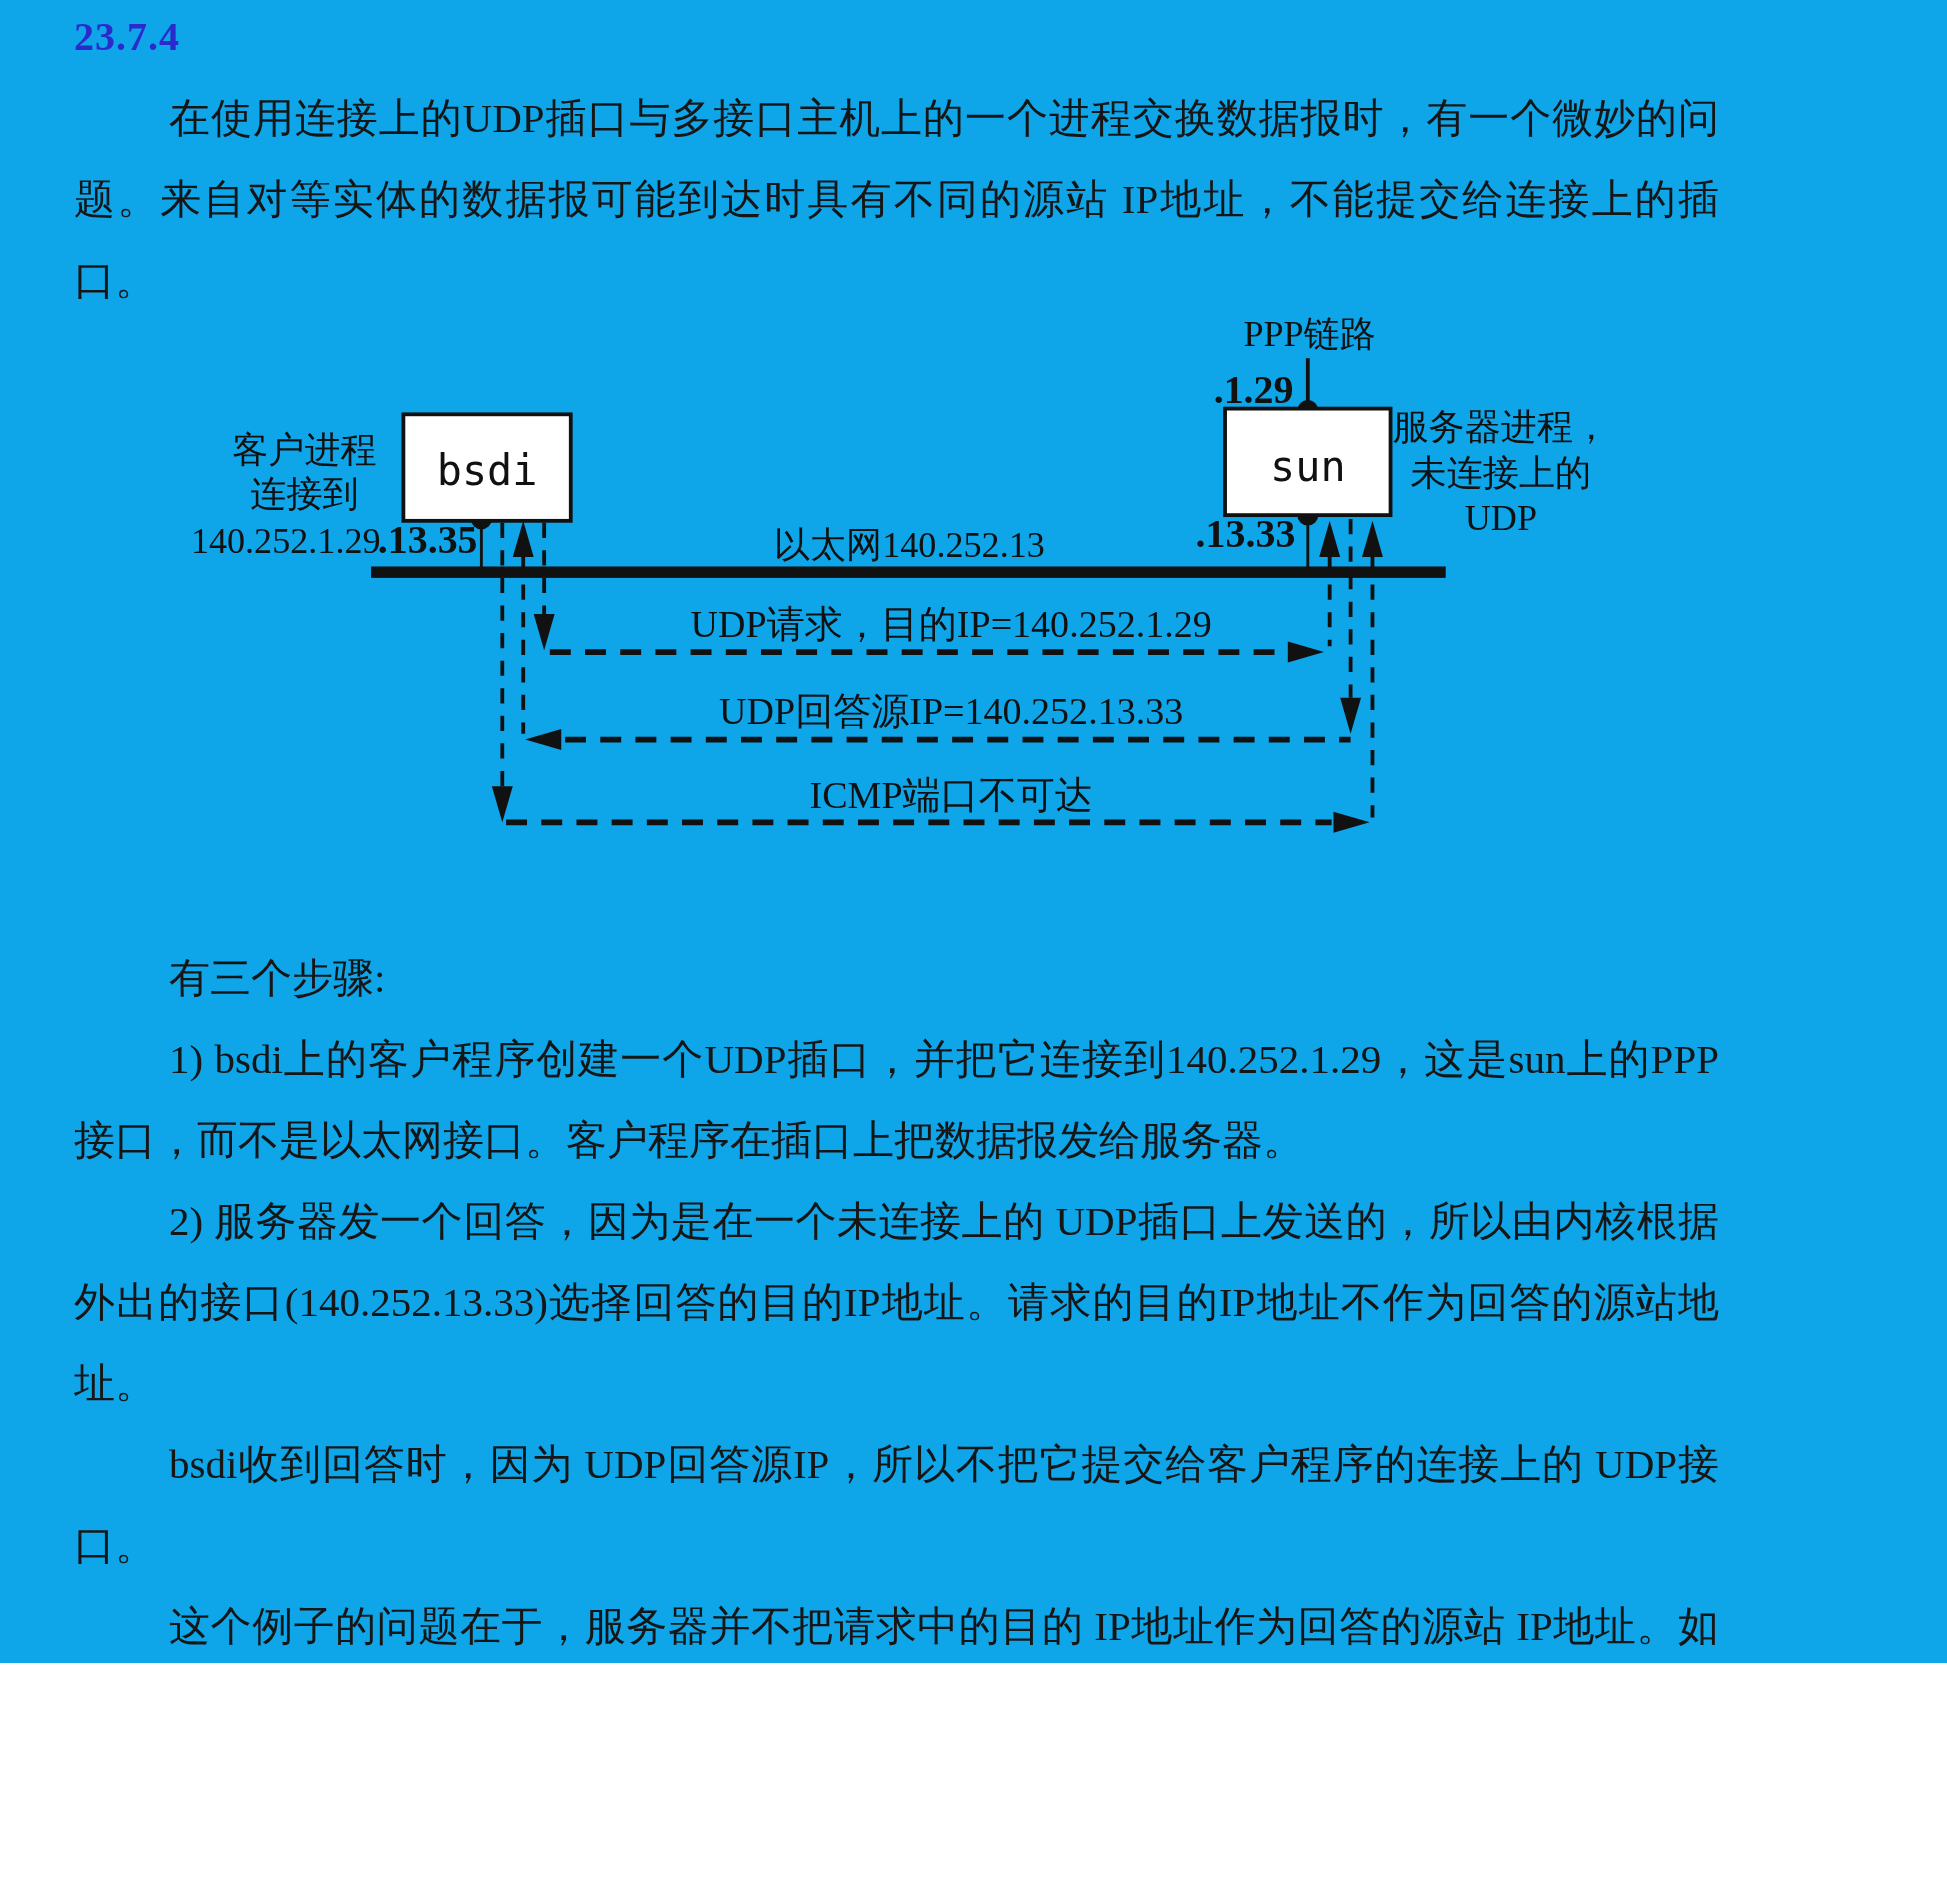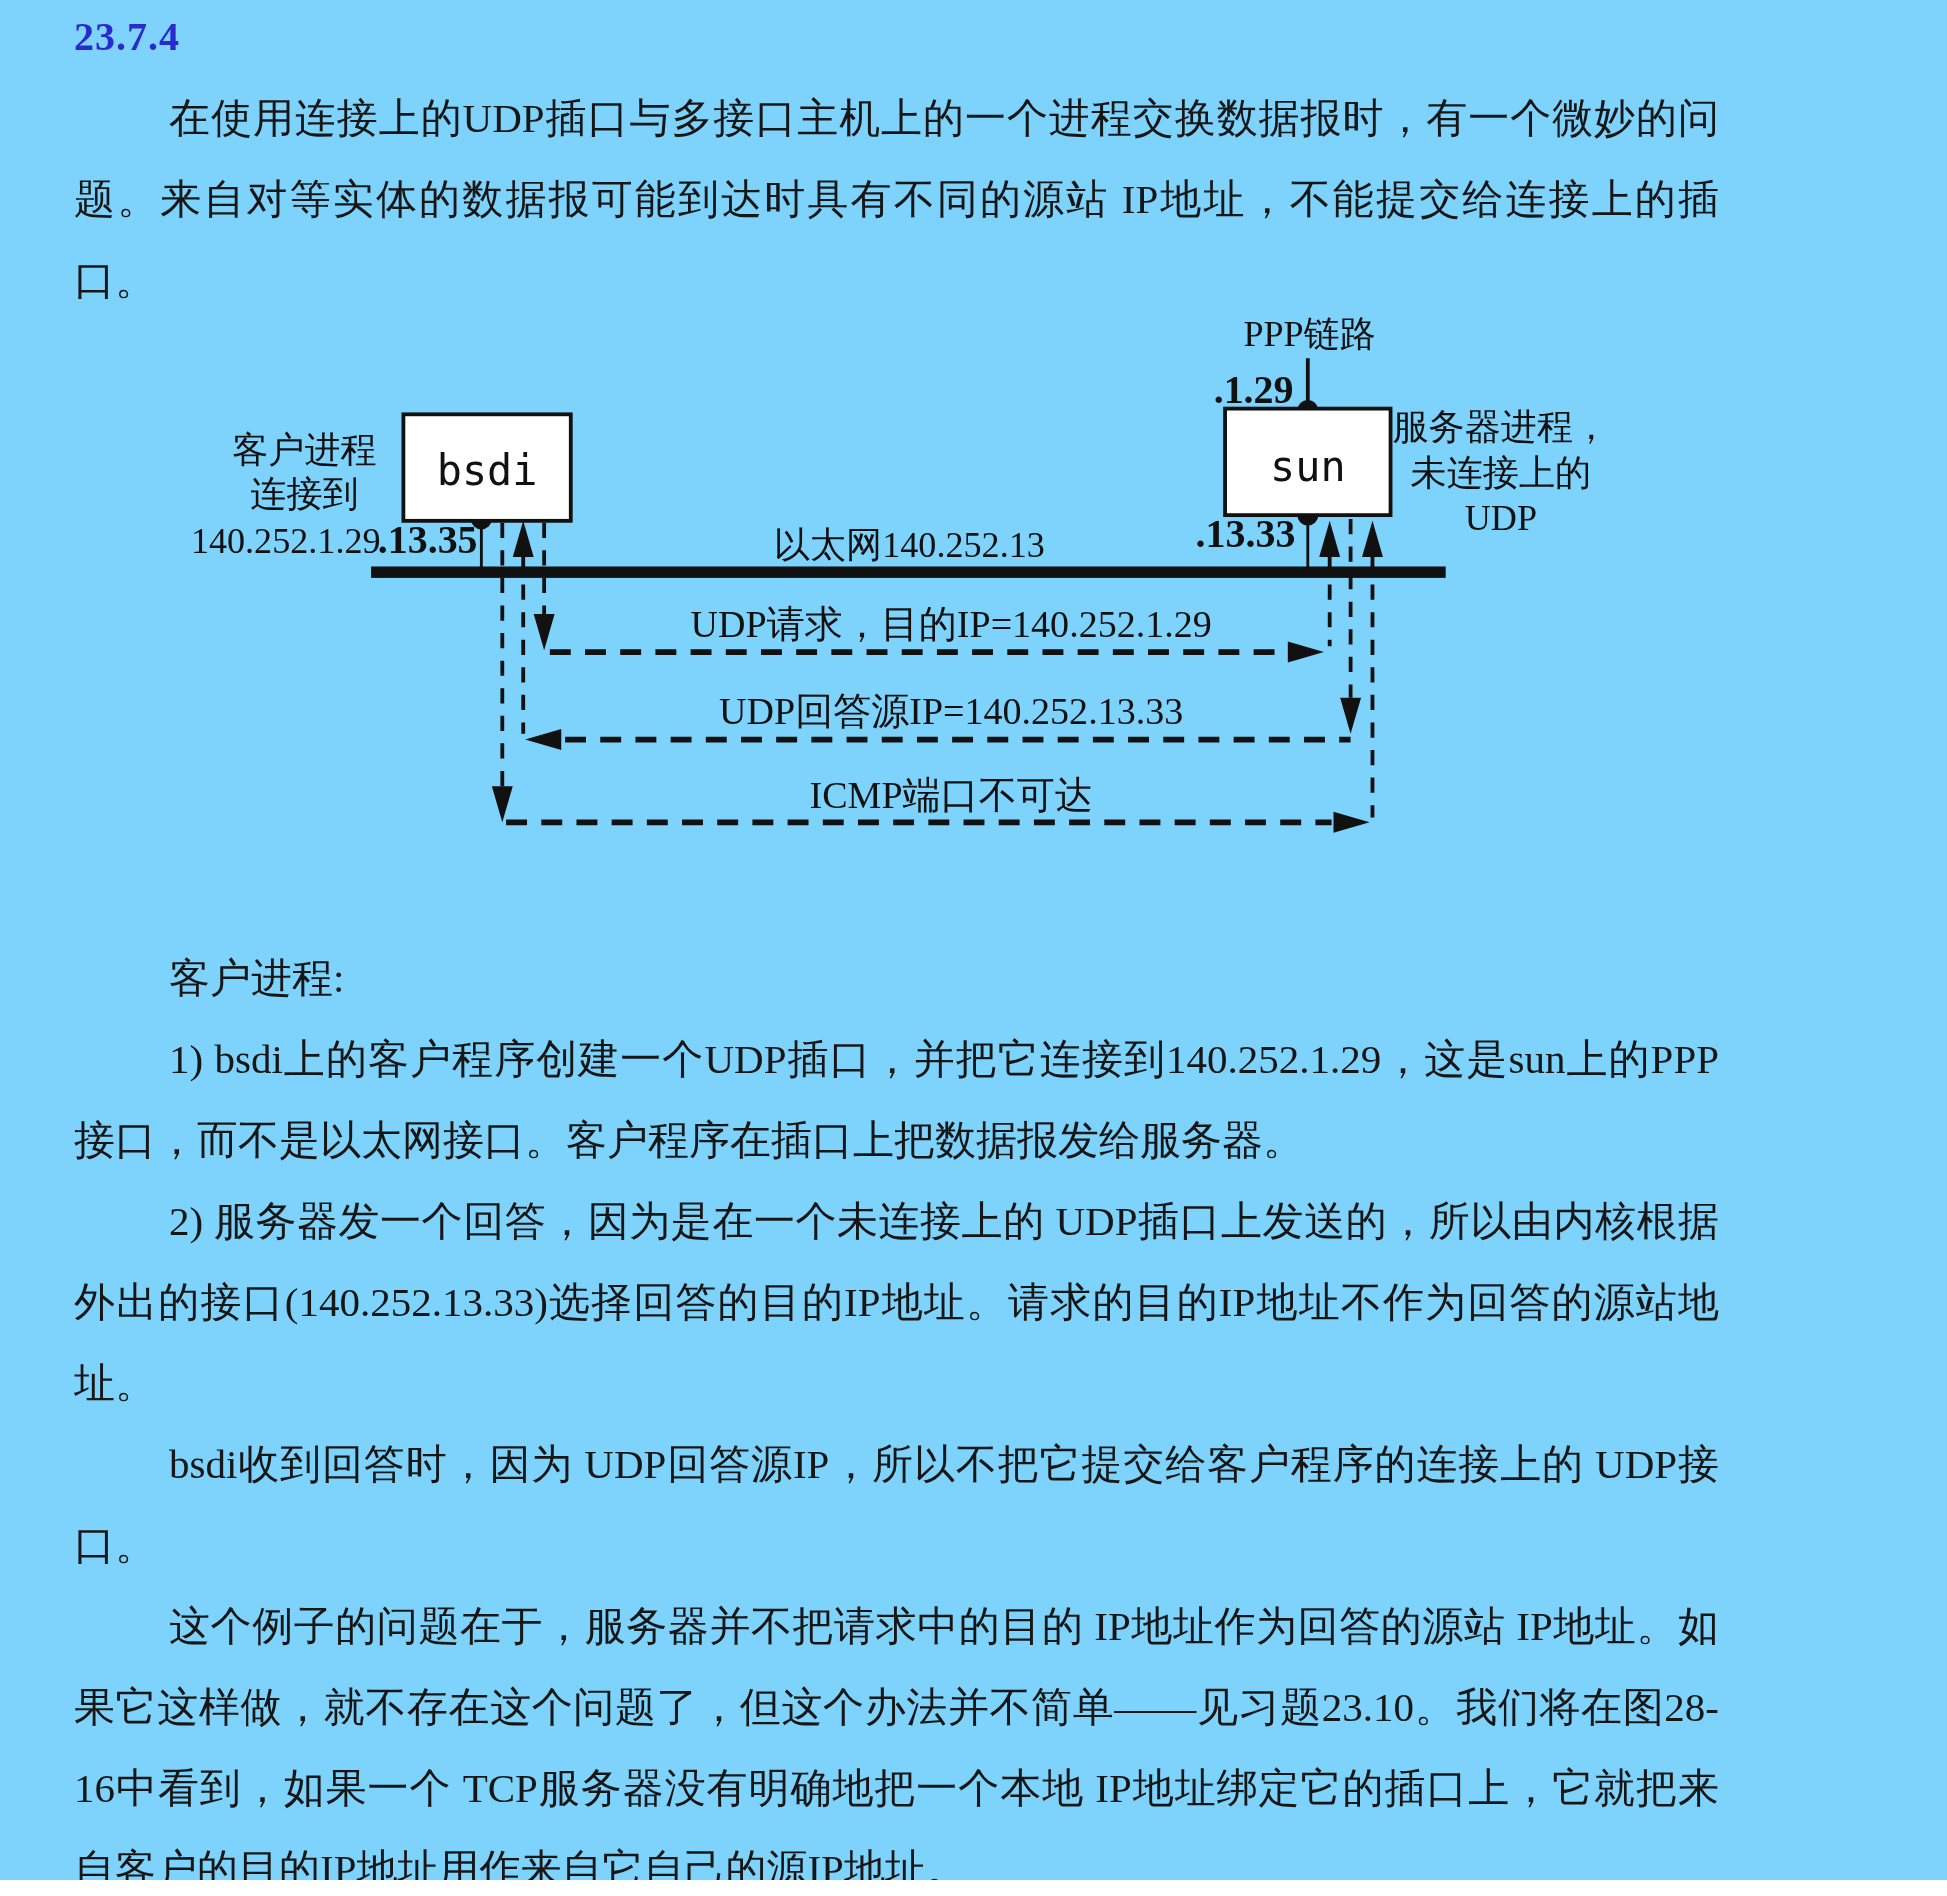--- a/index.html
+++ b/index.html
@@ -1,16 +1,16 @@
 <!DOCTYPE html>
 <html style="font-size:15px"><head>
 <meta charset="utf-8">
 <style>
   html,body{margin:0;padding:0;background:#ffffff;}
-  .page{position:relative;width:1948px;height:1880px;background:#7dd3fc;overflow:hidden;
+  .page{position:relative;width:1948px;height:1663px;background:#0ea5e9;overflow:hidden;
         font-family:"Liberation Serif","DejaVu Serif",serif;color:#111111;}
   .heading{position:absolute;top:13.3px;left:74px;display:flex;gap:28.5px;
            font-size:40px;font-weight:600;color:#2b2bcd;letter-spacing:1px;}
   .textblock{position:absolute;left:74px;width:1645px;font-size:41px;line-height:81px;
              text-align:justify;color:#161616;}
   .textblock p{margin:0;text-indent:95px;}
   #intro-block{top:78px;}
   #body-block{top:938px;}
   .caption{position:absolute;top:862px;left:74px;width:1645px;text-align:center;
            font-size:39px;color:#2b2bcd;font-weight:500;}
@@ -85,21 +85,21 @@
     <text x="1578" y="190" font-size="38" text-anchor="middle">未连接上的</text>
     <text x="1578" y="238" font-size="38" text-anchor="middle">UDP</text>
 
     <text x="1000" y="350" font-size="40" text-anchor="middle">UDP请求，目的IP=140.252.1.29</text>
     <text x="1000" y="442" font-size="40" text-anchor="middle">UDP回答源IP=140.252.13.33</text>
     <text x="1000" y="530" font-size="40" text-anchor="middle">ICMP端口不可达</text>
   </svg>
 
 
   <div class="textblock" id="body-block">
-    <p>客户进程:</p>
+    <p>有三个步骤:</p>
     <p>1) bsdi上的客户程序创建一个UDP插口，并把它连接到140.252.1.29，这是sun上的PPP接口，而不是以太网接口。客户程序在插口上把数据报发给服务器。</p>
     <p>2) 服务器发一个回答，因为是在一个未连接上的 UDP插口上发送的，所以由内核根据外出的接口(140.252.13.33)选择回答的目的IP地址。请求的目的IP地址不作为回答的源站地址。</p>
     <p>bsdi收到回答时，因为 UDP回答源IP，所以不把它提交给客户程序的连接上的 UDP接口。</p>
     <p>这个例子的问题在于，服务器并不把请求中的目的 IP地址作为回答的源站 IP地址。如果它这样做，就不存在这个问题了，但这个办法并不简单——见习题23.10。我们将在图28-16中看到，如果一个 TCP服务器没有明确地把一个本地 IP地址绑定它的插口上，它就把来自客户的目的IP地址用作来自它自己的源IP地址。</p>
   </div>
 
 </div>
 
 
 </body></html>

